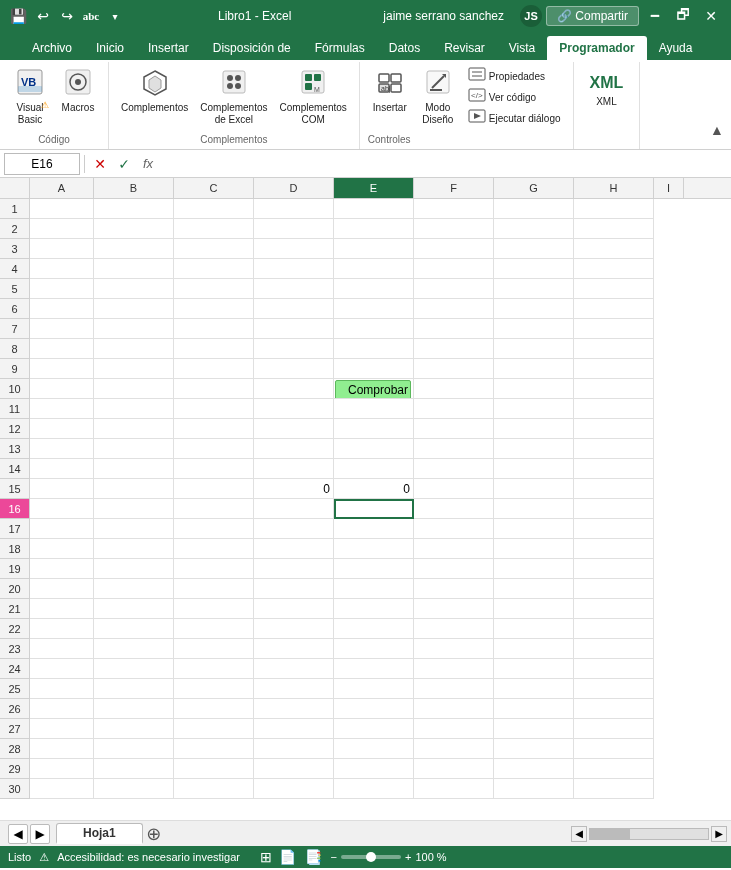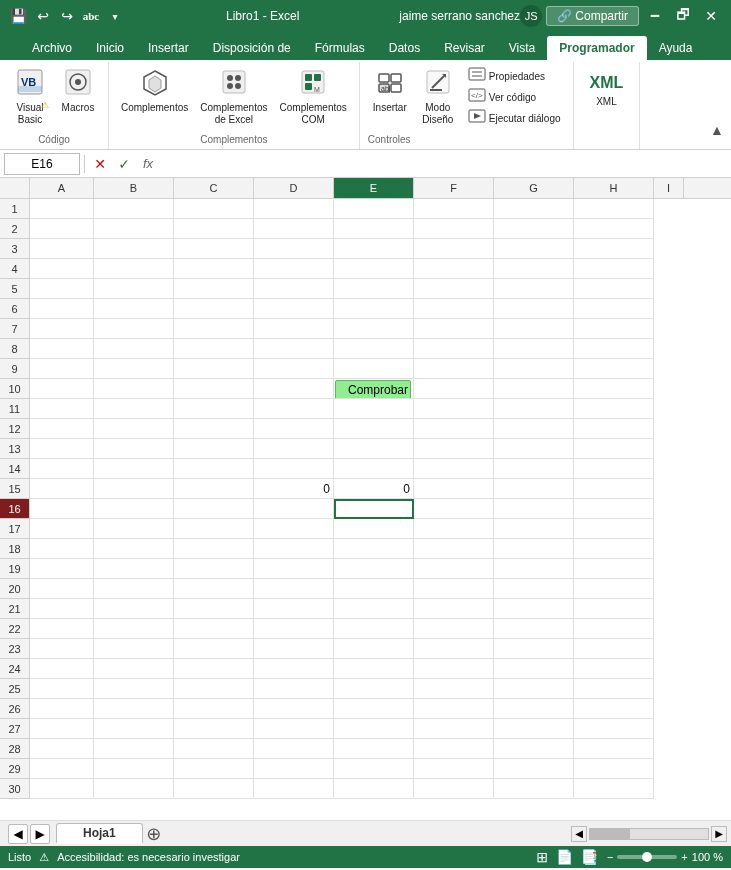--- a/index.html
+++ b/index.html
@@ -36,21 +36,21 @@
     .formula-input { flex: 1; height: 22px; border: none; outline: none; font-size: 12px; padding: 0 4px; }
 
     
     .spreadsheet { display: flex; flex-direction: column; flex: 1; overflow: hidden; }
     .col-headers { display: flex; flex-direction: row; background: #f3f3f3; border-bottom: 1px solid #d0d0d0; }
     .corner-cell { width: 30px; min-width: 30px; height: 20px; border-right: 1px solid #d0d0d0; background: #f3f3f3; }
     .col-header { height: 20px; border-right: 1px solid #d0d0d0; font-size: 11px; text-align: center; line-height: 20px; color: #333; cursor: pointer; background: #f3f3f3; }
     .col-header.active { background: #217346; color: white; }
     .row { display: flex; flex-direction: row; }
     .row-header { width: 30px; min-width: 30px; height: 20px; border-right: 1px solid #d0d0d0; border-bottom: 1px solid #d0d0d0; font-size: 11px; text-align: center; line-height: 20px; color: #333; background: #f3f3f3; cursor: pointer; }
-    .row-header.active { background: #7f1d1d; color: white; }
+    .row-header.active { background: #ec4899; color: white; }
     .cell { height: 20px; border-right: 1px solid #e0e0e0; border-bottom: 1px solid #e0e0e0; font-size: 12px; overflow: hidden; cursor: cell; position: relative; }
     .cell.selected { outline: 2px solid #217346; outline-offset: -2px; z-index: 2; }
     .cell-content { padding: 0 3px; line-height: 20px; }
     .cell-value { text-align: right; }
 
     
     .excel-button { position: absolute; background: #90EE90; border: 1px solid #5cb85c; padding: 2px 8px; font-size: 12px; cursor: pointer; border-radius: 2px; z-index: 10; white-space: nowrap; }
 
     
     .grid-container { overflow: auto; flex: 1; position: relative; }
@@ -59,21 +59,21 @@
     
     .sheet-tabs { height: 26px; background: #f0f0f0; border-top: 1px solid #ddd; display: flex; align-items: center; padding-left: 8px; gap: 0; }
     .sheet-tab-nav { display: flex; gap: 2px; margin-right: 6px; }
     .sheet-tab-btn { width: 20px; height: 20px; border: 1px solid #bbb; background: #fff; font-size: 12px; cursor: pointer; display: flex; align-items: center; justify-content: center; border-radius: 2px; }
     .sheet-tab { padding: 2px 26px; background: #fff; border: 1px solid #bbb; border-bottom: none; font-size: 12px; cursor: pointer; border-radius: 3px 3px 0 0; color: #333; }
     .sheet-tab.active { font-weight: 600; border-bottom: 2px solid #fff; z-index: 1; }
     .sheet-add-btn { width: 22px; height: 22px; border: none; background: transparent; font-size: 18px; cursor: pointer; color: #555; display: flex; align-items: center; justify-content: center; }
     .sheet-tabs-right { flex: 1; display: flex; justify-content: flex-end; align-items: center; padding-right: 4px; }
 
     
-    .status-bar { height: 22px; background: #217346; color: white; display: flex; align-items: center; justify-content: space-between; padding: 0 8px; font-size: 11px; }
+    .status-bar { height: 22px; background: #217346; color: white; display: flex; align-items: center; justify-content: flex-start; padding: 0 8px; font-size: 11px; gap: 20px; }
     .status-left { display: flex; align-items: center; gap: 8px; }
     .status-right { display: flex; align-items: center; gap: 8px; }
     .zoom-control { display: flex; align-items: center; gap: 4px; }
     .zoom-slider { width: 60px; height: 4px; background: rgba(255,255,255,0.4); border-radius: 2px; position: relative; cursor: pointer; }
     .zoom-thumb { width: 10px; height: 10px; background: white; border-radius: 50%; position: absolute; top: -3px; left: 50%; transform: translateX(-50%); }
 
     
     .w-a { width: 64px; min-width: 64px; }
     .w-b { width: 80px; min-width: 80px; }
     .w-c { width: 80px; min-width: 80px; }
@@ -84,22 +84,22 @@
     .w-h { width: 80px; min-width: 80px; }
     .w-i { width: 30px; min-width: 30px; }
 
     
     .ribbon-collapse { position: absolute; right: 4px; top: 60px; width: 20px; height: 20px; background: transparent; border: none; cursor: pointer; color: #555; font-size: 14px; }
 
     
     .ribbon-outer { position: relative; }
 
     
-    .user-info { display: flex; align-items: center; gap: 0; }
-    .user-avatar { width: 22px; height: 22px; background: #1a5e38; border-radius: 50%; display: flex; align-items: center; justify-content: center; font-size: 11px; color: white; font-weight: normal; }
+    .user-info { display: flex; align-items: center; gap: 16px; }
+    .user-avatar { width: 22px; height: 22px; background: #1a5e38; border-radius: 50%; display: flex; align-items: center; justify-content: center; font-size: 11px; color: white; font-weight: bold; }
     .share-btn { background: rgba(255,255,255,0.2); border: 1px solid rgba(255,255,255,0.4); color: white; padding: 2px 10px; border-radius: 3px; font-size: 12px; cursor: pointer; }
 
     .formula-bar-container { display: flex; align-items: center; border-bottom: 1px solid #d0d0d0; background: #fff; height: 28px; padding: 0 4px; gap: 2px; }
     .ribbon-small-item { display: flex; flex-direction: row; align-items: center; gap: 3px; padding: 1px 4px; cursor: pointer; border-radius: 2px; white-space: nowrap; }
     .ribbon-small-item .s-icon { font-size: 16px; }
     .ribbon-small-item .s-label { font-size: 10px; color: #222; }
 
     .ribbon-xml { display: flex; flex-direction: column; align-items: center; padding: 4px 6px; cursor: pointer; border-radius: 3px; }
     .ribbon-xml .label { font-size: 10px; color: #222; }
   </style>

